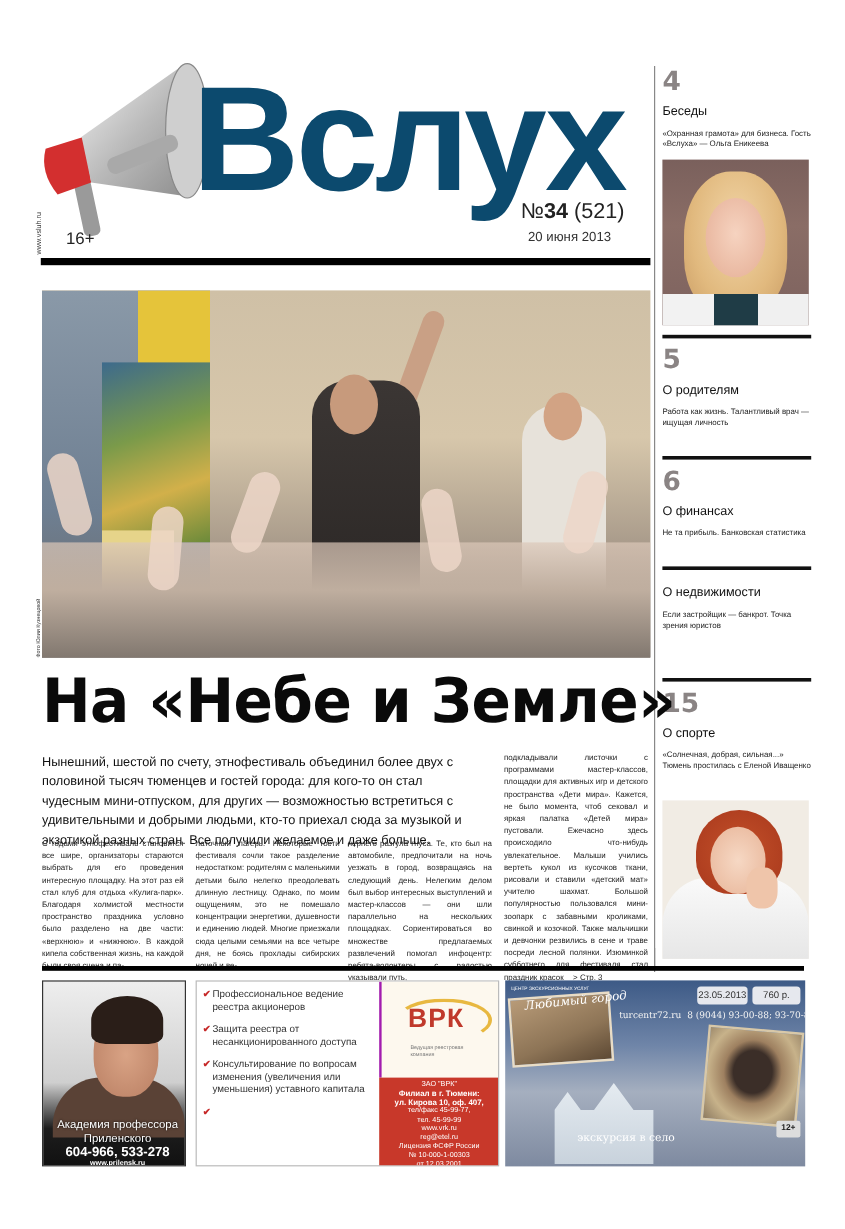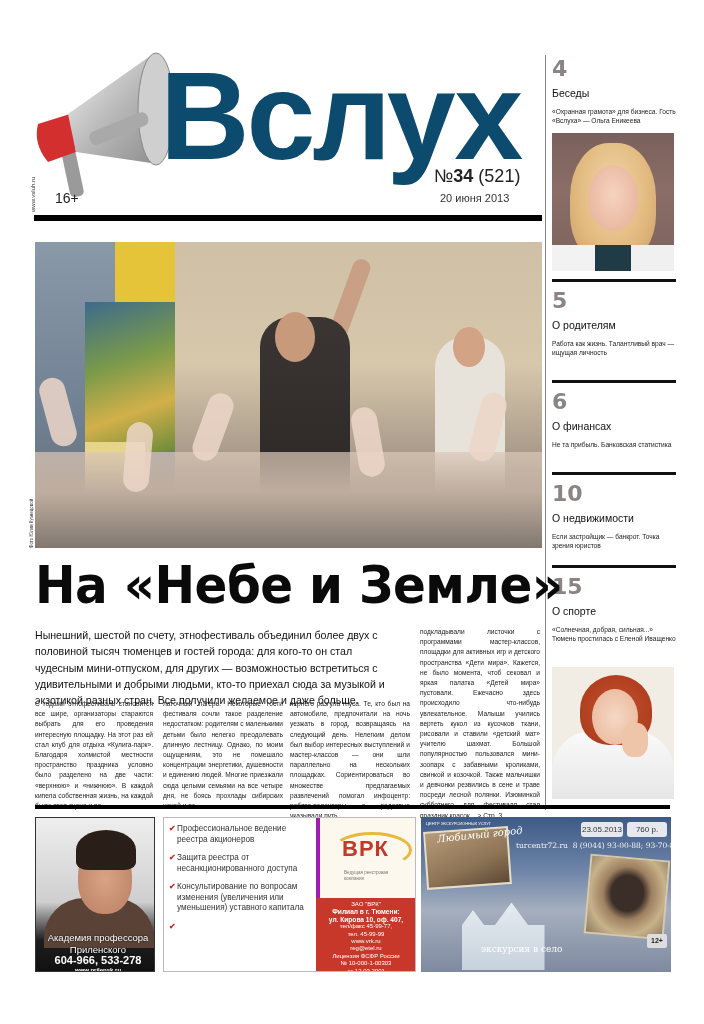--- a/index.html
+++ b/index.html
@@ -92,21 +92,21 @@
   .ad-academy .man-body { position: absolute; left: 8px; top: 80px; width: 110px; height: 50px; border-radius: 40px 40px 0 0; background: #5a4236; }
   .ad-academy .tag1 { position: absolute; left: 4px; top: 114px; width: 116px; font-size: 9.5px; color: #fff; text-align: center; text-shadow: 0 0 2px #000; }
   .ad-academy .tag2 { position: absolute; left: 4px; top: 126px; width: 116px; font-size: 9.5px; color: #fff; text-align: center; text-shadow: 0 0 2px #000; }
   .ad-academy .phones { position: absolute; left: 4px; top: 136px; width: 116px; font-size: 11px; font-weight: bold; color: #fff; text-align: center; }
   .ad-academy .site { position: absolute; left: 4px; top: 149px; width: 116px; font-size: 6px; font-weight: bold; color: #fff; text-align: center; }
 
   .ad-vrk { left: 163px; top: 817px; width: 253px; height: 155px; background: #fff; border: 1px solid #bbb; }
   .ad-vrk ul { list-style: none; position: absolute; left: 5px; top: 6px; width: 150px; }
   .ad-vrk li { font-size: 8.2px; line-height: 10.5px; color: #333; margin-bottom: 8px; padding-left: 8px; position: relative; }
   .ad-vrk li .chk { position: absolute; left: 0; top: 0; color: #c62828; font-weight: bold; font-size: 8px; }
-  .ad-vrk .logo-box { position: absolute; left: 152px; top: 0; width: 100px; height: 80px; background: #fdf8ee; border-left: 4px solid #a21caf; }
+  .ad-vrk .logo-box { position: absolute; left: 152px; top: 0; width: 100px; height: 80px; background: #fdf8ee; border-left: 2px solid #a21caf; }
   .ad-vrk .swoosh { position: absolute; left: 12px; top: 14px; width: 80px; height: 36px; border-radius: 50%; border: 3px solid #e8b840; border-left-color: transparent; border-bottom-color: transparent; }
   .ad-vrk .logo { position: absolute; left: 22px; top: 18px; font-size: 22px; font-weight: bold; color: #c0392b; letter-spacing: 1px; }
   .ad-vrk .logo-sub { position: absolute; left: 24px; top: 52px; width: 60px; font-size: 4.5px; color: #777; line-height: 6px; }
   .ad-vrk .red-box { position: absolute; left: 152px; top: 80px; width: 100px; height: 75px; background: #c8382a; color: #fff; text-align: center; padding-top: 3px; }
   .ad-vrk .red-box div { font-size: 6px; line-height: 7.4px; }
   .ad-vrk .red-box .strong { font-weight: bold; font-size: 6.6px; }
 
   .ad-tour { left: 421px; top: 817px; width: 250px; height: 155px;
              background: linear-gradient(180deg, #3d5a86 0%, #6f85a8 35%, #a5afbf 60%, #7e8aa0 100%); }
   .ad-tour .agency { position: absolute; left: 5px; top: 4px; font-size: 4px; color: #fff; }
@@ -171,21 +171,20 @@
   <div class="idx-rule" style="top:325px"></div>
 
   <div class="idx" style="top:335px">
     <div class="num">6</div>
     <div class="rubric">О финансах</div>
     <div class="teaser">Не та прибыль. Банковская статистика</div>
   </div>
   <div class="idx-rule" style="top:417px"></div>
 
   <div class="idx" style="top:427px">
-    <div class="num">10</div>
     <div class="rubric">О недвижимости</div>
     <div class="teaser">Если застройщик — банкрот. Точка зрения юристов</div>
   </div>
   <div class="idx-rule" style="top:510px"></div>
 
   <div class="idx" style="top:520px">
     <div class="num">15</div>
     <div class="rubric">О спорте</div>
     <div class="teaser">«Солнечная, добрая, сильная...» Тюмень простилась с Еленой Иващенко</div>
   </div>

